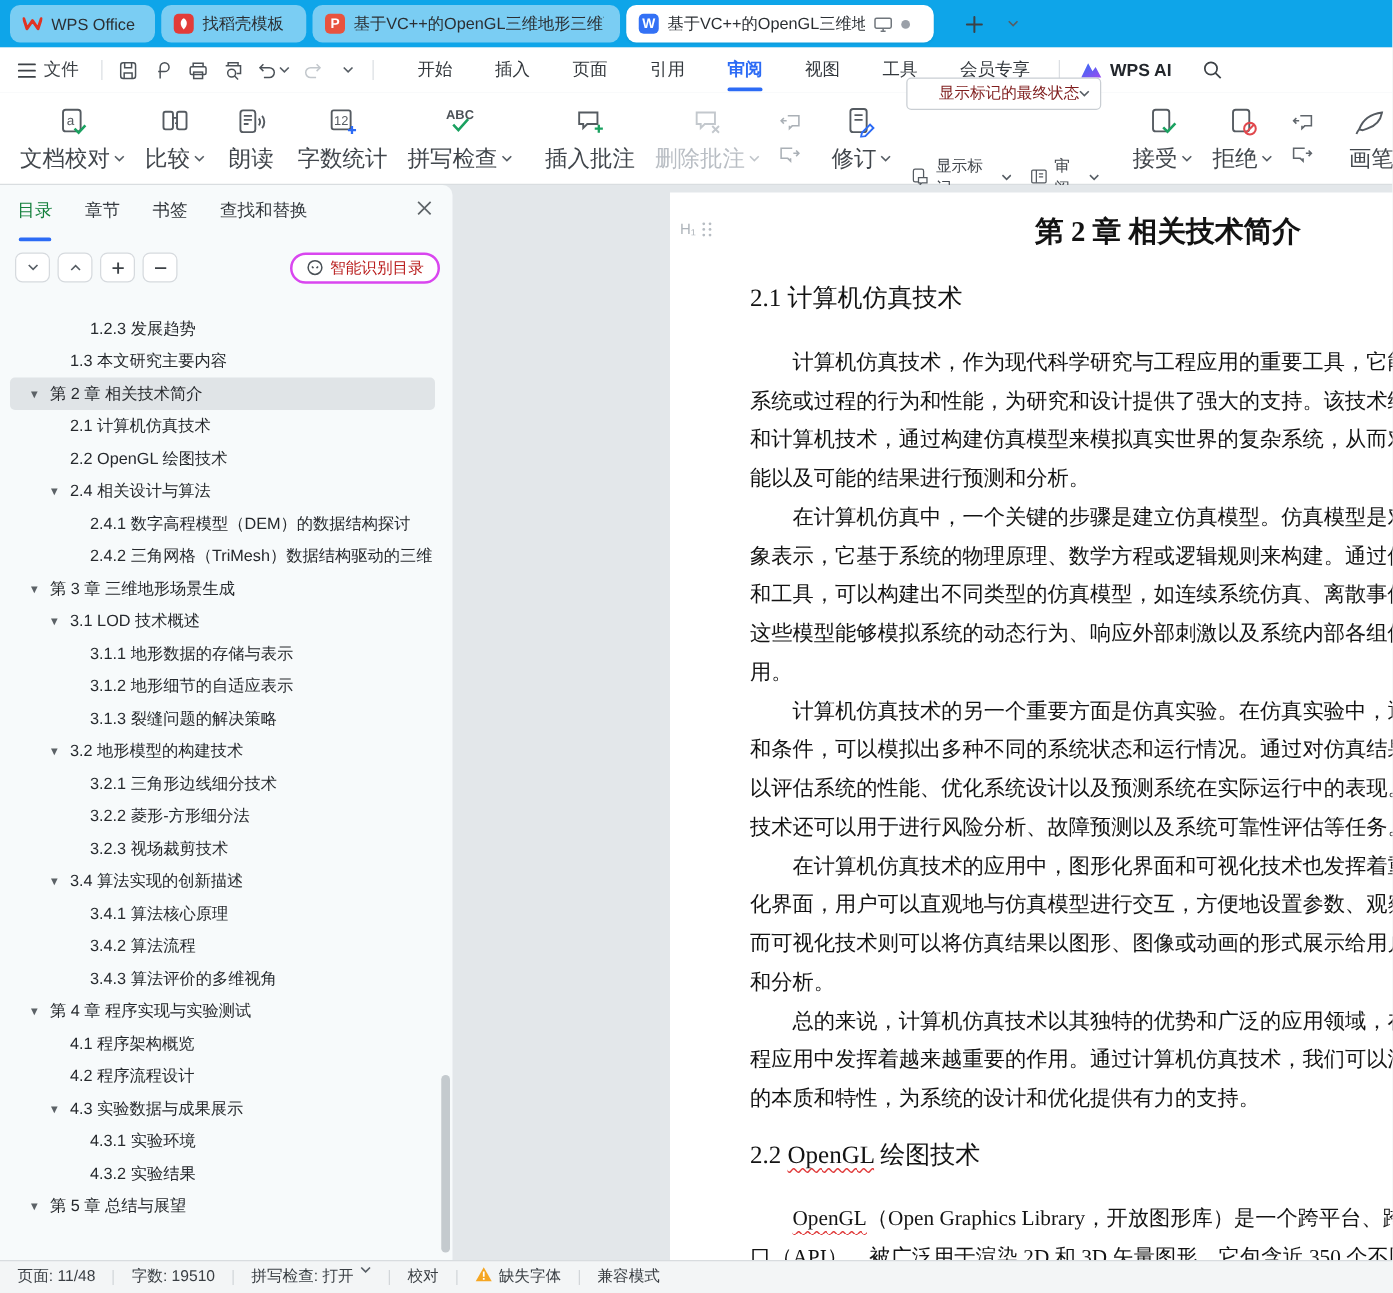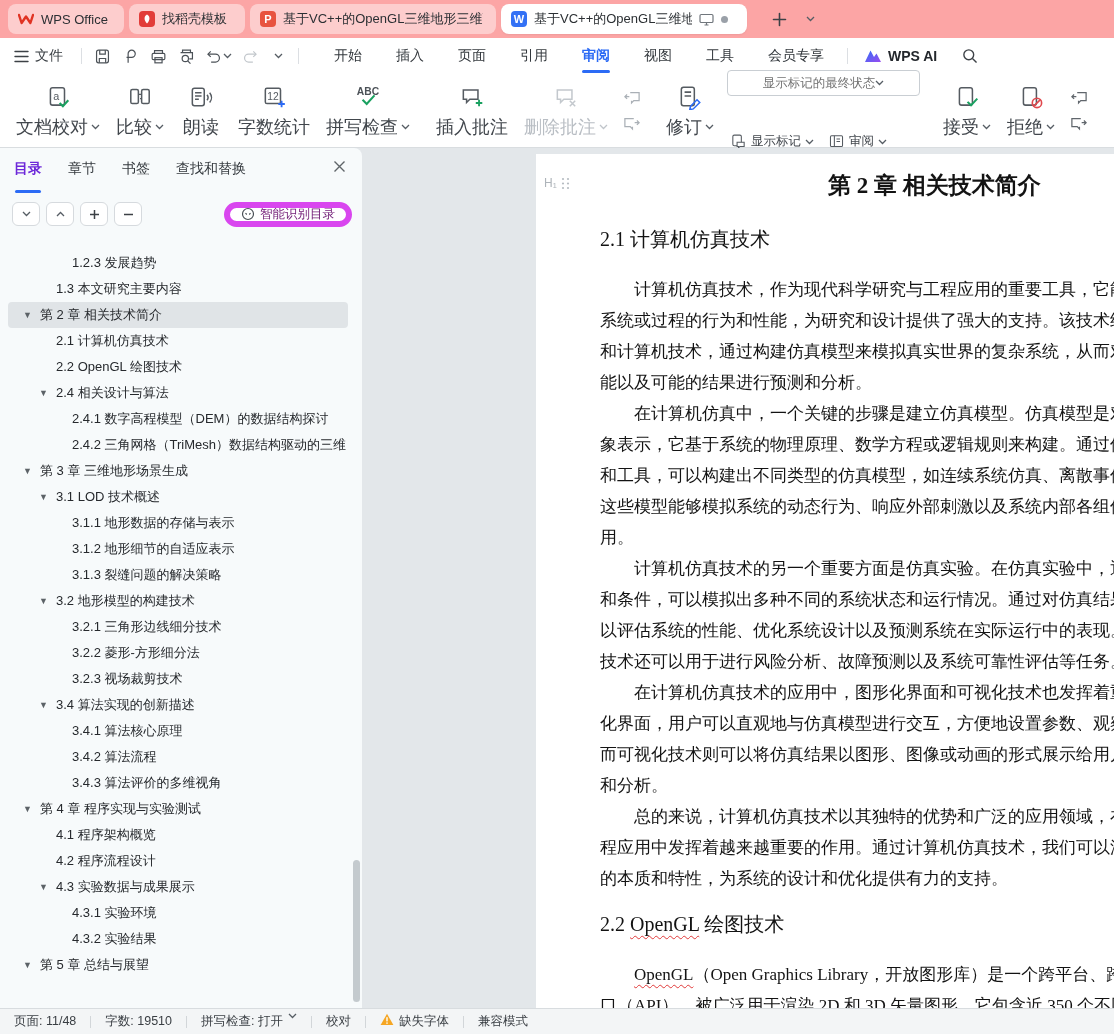--- a/index.html
+++ b/index.html
@@ -8,21 +8,21 @@
     position:relative; overflow:hidden;
     background:#e6e9ec;
     font-family:"Liberation Sans","DejaVu Sans",sans-serif;
     color:#3b4045;
     -webkit-font-smoothing:antialiased;
   }
   svg { display:block; }
 
   
   .tabbar { position:absolute; top:0; left:0; width:1114px; height:38px;
-    background:#fca5a5; display:flex; align-items:center; padding-left:8px; gap:5px; }
+    background:#0ea5e9; display:flex; align-items:center; padding-left:8px; gap:5px; }
   .tb-tab { height:30px; border-radius:8px; background:rgba(255,255,255,.45);
     display:flex; align-items:center; gap:7px; padding:0 10px; font-size:13px; color:#2b2f33;
     overflow:hidden; white-space:nowrap; flex:none; cursor:default; }
   .tb-tab.active { background:#ffffff; box-shadow:0 1px 2px rgba(0,0,0,.06); }
   .tb-tab .tlabel { overflow:hidden; white-space:nowrap; }
   .appicon { width:16px; height:16px; border-radius:4px; flex:none;
     display:flex; align-items:center; justify-content:center;
     font-size:11px; font-weight:bold; color:#fff; }
   .tb-btn { width:26px; height:26px; display:flex; align-items:center; justify-content:center; border-radius:6px; }
   .dot-modified { width:7px; height:7px; border-radius:50%; background:#9aa0a8; flex:none; }
@@ -49,42 +49,42 @@
   .rb-big { display:flex; flex-direction:column; align-items:center; justify-content:center;
     gap:5px; padding:3px 7px; border-radius:6px; min-width:56px; }
   .rb-big .lab { font-size:18px; color:#41464c; display:flex; align-items:center; gap:3px; white-space:nowrap; }
   .rb-big.disabled .lab { color:#b9bec4; }
   .chev { width:9px; height:6px; }
   .chev path { fill:none; stroke:#565d64; stroke-width:1.3; }
   .disabled .chev path, .chev.dis path { stroke:#c0c5ca; }
   .rb-navcol { display:flex; flex-direction:column; gap:6px; padding:0 4px; }
   .rb-navbtn { width:22px; height:20px; display:flex; align-items:center; justify-content:center; border-radius:4px; }
   .rb-col { display:flex; flex-direction:column; gap:5px; justify-content:center; padding:0 4px; }
-  .combo { width:193px; height:26px; border:1px solid #c9ced3; border-radius:4px; background:#fff;
-    display:flex; align-items:center; justify-content:center; padding:0 8px; font-size:12.5px; color:#737373; }
+  .combo { width:156px; height:26px; border:1px solid #c9ced3; border-radius:4px; background:#fff;
+    display:flex; align-items:center; justify-content:flex-end; padding:0 8px; font-size:12.5px; color:#7f1d1d; }
   .rb-smallrow { display:flex; gap:8px; }
   .rb-small { display:flex; align-items:center; gap:4px; font-size:12.5px; color:#41464c; padding:2px 3px; border-radius:4px;margin-top:30px; }
   .zh-conv { display:flex; flex-direction:column; gap:4px; justify-content:center; }
   .zh-row { display:flex; align-items:center; gap:4px; font-size:12.5px; color:#41464c; }
   .corner-expand { position:absolute; right:2px; bottom:0; }
 
   
   .workspace { position:absolute; top:148px; left:0; width:1114px; height:860px; background:#e3e7ea; }
   .sidebar { position:absolute; top:0; left:0; width:362px; height:860px; background:#f7fafb;
     border-top-right-radius:8px; overflow:hidden; }
   .sb-tabs { position:absolute; top:12px; left:14px; right:14px; height:26px; display:flex; gap:26px; font-size:14px; color:#34393e; }
   .sb-tab { position:relative; }
-  .sb-tab.active { color:#6d28d9;font-weight:bold; }
+  .sb-tab.active { color:#15803d; }
   .sb-tab.active::after { content:""; position:absolute; left:1px; bottom:-7px; width:26px; height:3px; border-radius:2px; background:#2c6bf5; }
   .sb-close { position:absolute; top:12px; right:16px; }
   .sb-toolbar { position:absolute; top:53px; left:12px; right:10px; height:26px; display:flex; align-items:center; gap:6px; }
   .sq-btn { width:28px; height:24px; background:#fff; border:1px solid #d6dade; border-radius:6px;
     display:flex; align-items:center; justify-content:center; }
-  .smart-btn { margin-left:auto; height:25px; border:6px solid #d946ef; background:#fff; border-radius:13px;
-    display:flex; align-items:center; gap:5px; padding:0 11px; font-size:12.5px; color:#701a75; }
+  .smart-btn { margin-left:auto; height:25px; border:2px solid #d946ef; background:#fff; border-radius:13px;
+    display:flex; align-items:center; gap:5px; padding:0 11px; font-size:12.5px; color:#b91c1c; }
   .toc-list { position:absolute; top:102px; left:0; right:6px; }
   .toc-row { position:relative; height:26px; display:flex; align-items:center; margin:0 8px;
     border-radius:4px; font-size:13px; color:#26292d; white-space:nowrap; overflow:hidden; }
   .toc-row.selected { background:#e0e4e7; }
   .toc-row.lvl1 { padding-left:32px; }
   .toc-row.lvl2 { padding-left:48px; }
   .toc-row.lvl3 { padding-left:64px; }
   .toc-arrow { position:absolute; font-size:9px; color:#5c6267; top:8px; }
   .lvl1 .toc-arrow { left:15px; }
   .lvl2 .toc-arrow { left:31px; }

